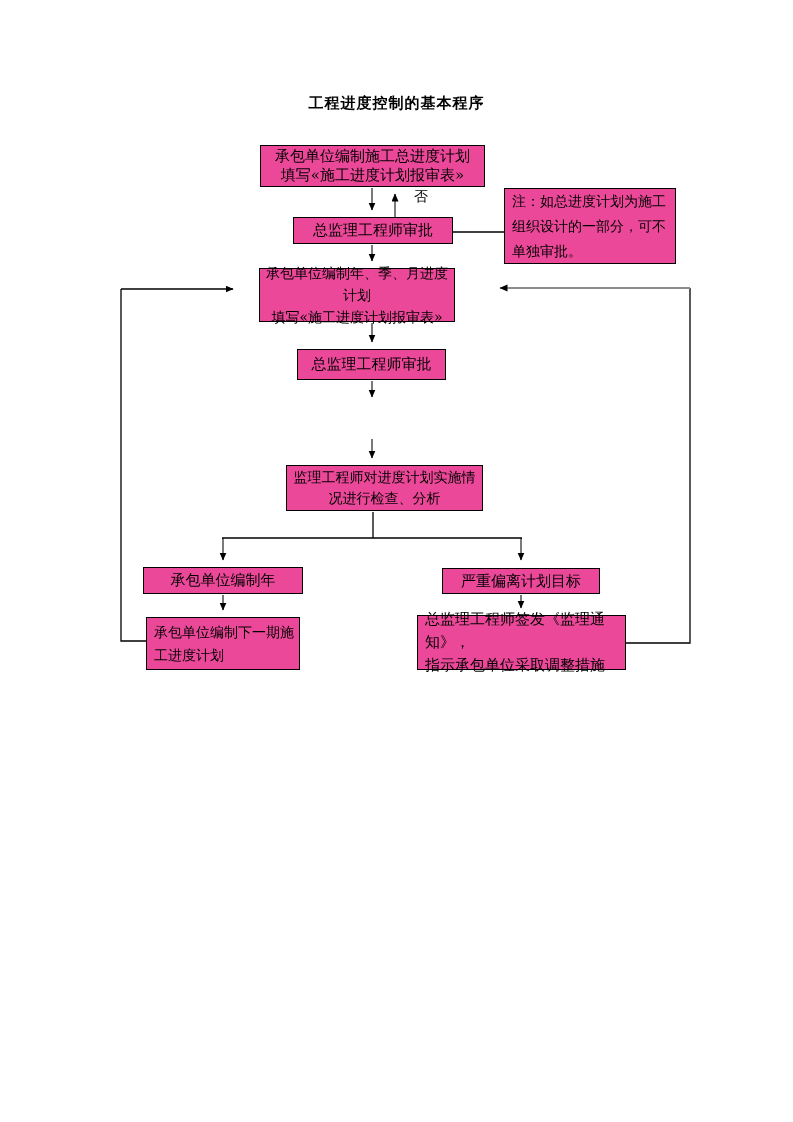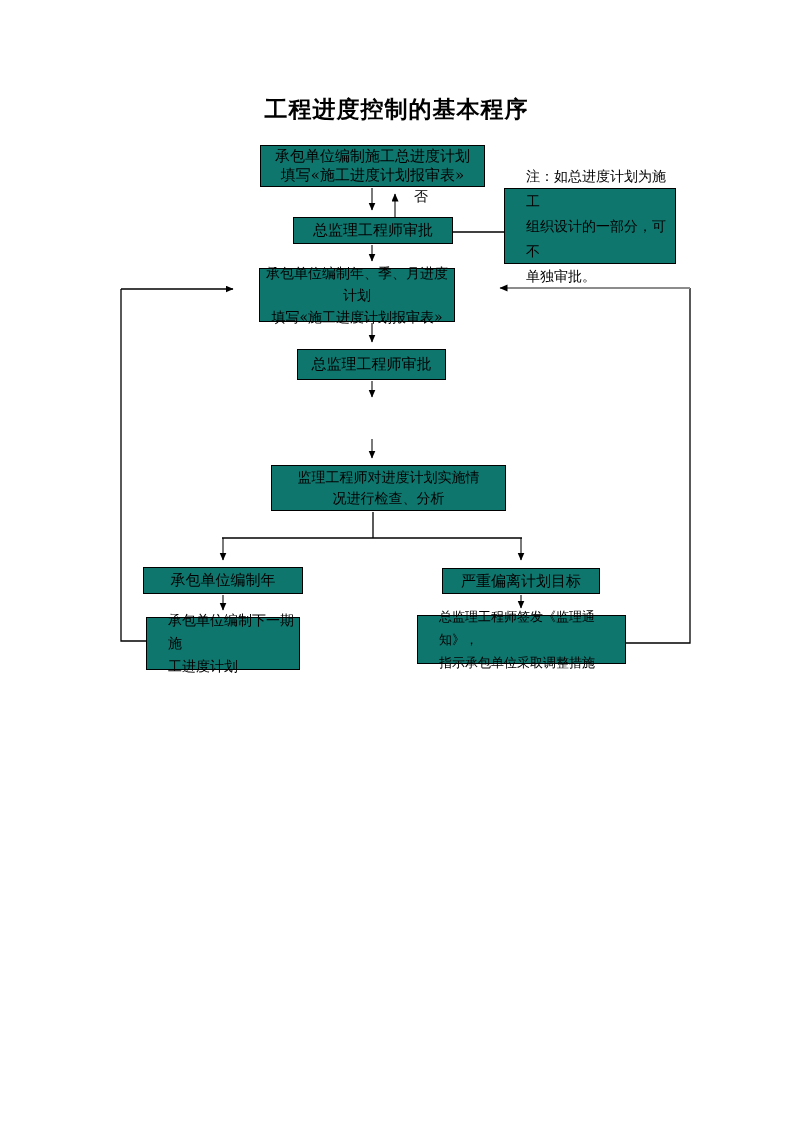--- a/index.html
+++ b/index.html
@@ -1,35 +1,35 @@
 <!DOCTYPE html>
 <html><head>
 <meta charset="utf-8">
 <style>
   html,body{margin:0;padding:0;background:#fff;}
   .page{position:relative;width:793px;height:1122px;background:#ffffff;overflow:hidden;
         font-family:"DejaVu Serif","Liberation Serif",serif;color:#000;}
   .title{position:absolute;top:94px;left:0;width:100%;margin:0;text-align:center;
-         font-size:23px;font-weight:bold;letter-spacing:1px;}
+         font-size:15px;font-weight:bold;letter-spacing:1px;}
   .connectors{position:absolute;left:0;top:0;width:793px;height:1122px;}
-  .node{position:absolute;box-sizing:border-box;border:1.4px solid #000;background:#0f766e;
+  .node{position:absolute;box-sizing:border-box;border:1.4px solid #000;background:#ec4899;
         display:flex;align-items:center;justify-content:center;text-align:center;
         white-space:pre-line;font-size:15px;line-height:19px;}
-  .node.left{justify-content:flex-start;text-align:left;padding-left:21px;}
+  .node.left{justify-content:flex-start;text-align:left;padding-left:7px;}
   .n-master {left:260px;top:145px;width:225px;height:42px;}
   .n-appr1  {left:293px;top:217px;width:160px;height:27px;}
   .n-note   {left:504px;top:188px;width:172px;height:76px;font-size:14px;line-height:25px;}
   .n-periodic{left:259px;top:268px;width:196px;height:54px;font-size:14px;line-height:22px;}
   .n-appr2  {left:297px;top:349px;width:149px;height:31px;}
   .n-impl   {left:295px;top:404px;width:153px;height:34px;}
-  .n-check  {left:271px;top:465px;width:235px;height:46px;font-size:14px;line-height:21px;}
+  .n-check  {left:286px;top:465px;width:197px;height:46px;font-size:14px;line-height:21px;}
   .n-achv   {left:143px;top:567px;width:160px;height:27px;}
   .n-dev    {left:442px;top:568px;width:158px;height:26px;}
   .n-next   {left:146px;top:617px;width:154px;height:53px;font-size:14px;line-height:23px;}
-  .n-notice {left:417px;top:615px;width:209px;height:49px;font-size:13px;line-height:23px;font-family:Liberation Serif, serif;}
+  .n-notice {left:417px;top:615px;width:209px;height:55px;font-size:15px;line-height:23px;font-family:Liberation Serif, serif;}
   .label-no {position:absolute;left:414px;top:188px;font-size:14px;line-height:16px;}
 </style>
 </head>
 <body>
 
 <div class="page">
 
   <h1 class="title">工程进度控制的基本程序</h1>
 
   <svg class="connectors" viewBox="0 0 793 1122" xmlns="http://www.w3.org/2000/svg">

